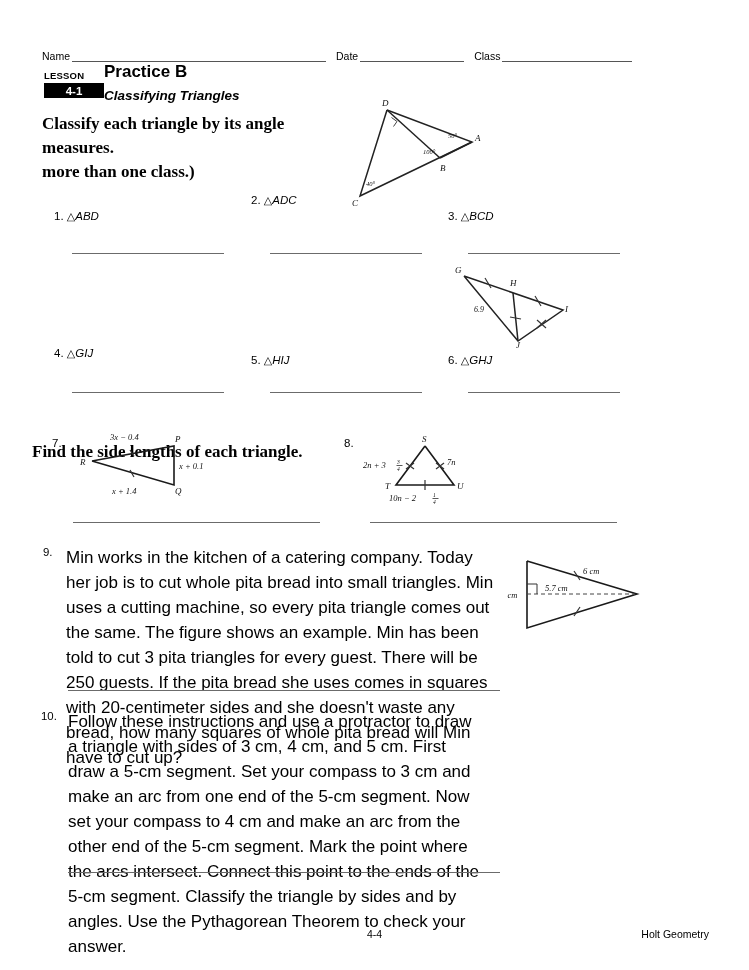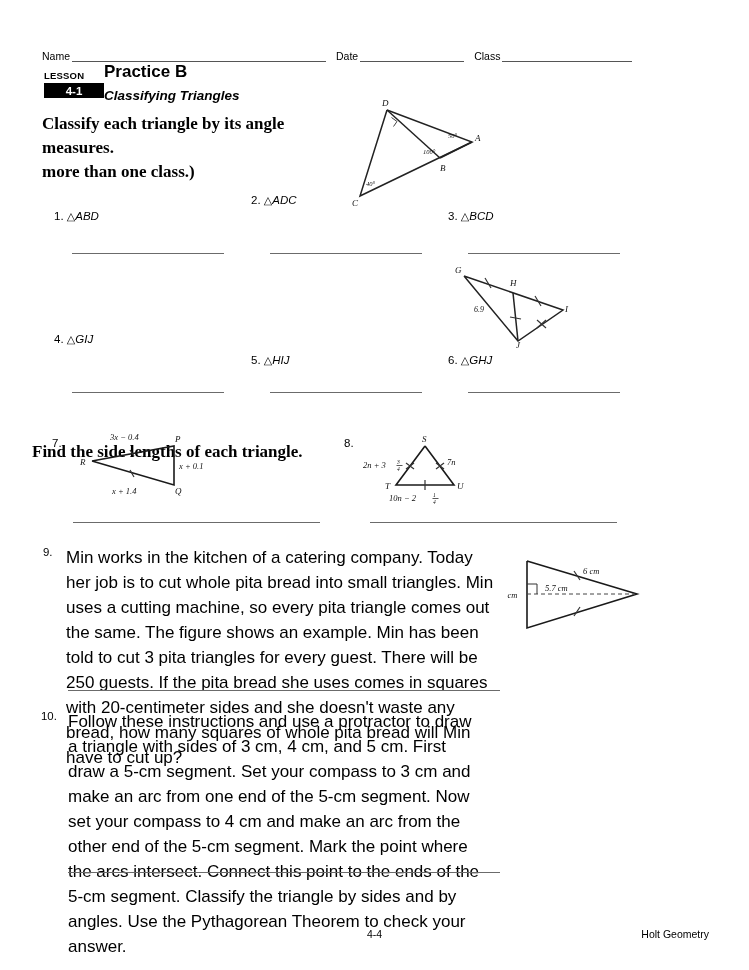--- a/index.html
+++ b/index.html
@@ -216,21 +216,21 @@
       <line x1="96" y1="58" x2="87" y2="66" stroke="#333" stroke-width="1.2"></line>
 
       <text x="5" y="11" font-size="9" fill="#111">G</text>
       <text x="60" y="24" font-size="9" fill="#111">H</text>
       <text x="115" y="50" font-size="9" fill="#111">I</text>
       <text x="66" y="86" font-size="9" fill="#111">J</text>
       <text x="24" y="50" font-size="8" font-style="normal" fill="#111">6.9</text>
     </svg>
   </div>
 
-  <div class="prob" style="left:54px; top:333px;">
+  <div class="prob" style="left:54px; top:347px;">
     <span>4.</span>
     <span class="tri-glyph">△</span><em>GIJ</em>
   </div>
   <div class="prob" style="left:251px; top:354px;">
     <span>5.</span>
     <span class="tri-glyph">△</span><em>HIJ</em>
   </div>
   <div class="prob" style="left:448px; top:354px;">
     <span>6.</span>
     <span class="tri-glyph">△</span><em>GHJ</em>

